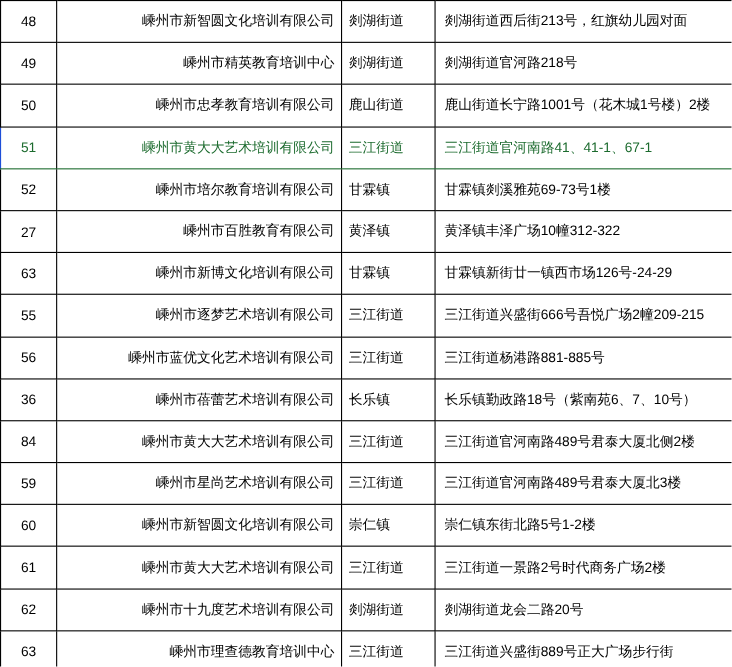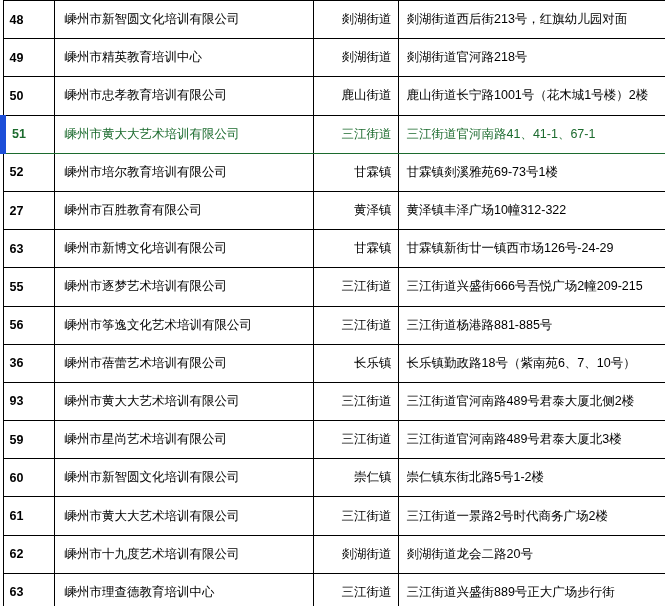--- a/index.html
+++ b/index.html
@@ -23,43 +23,42 @@
     font-size: 12.5px;
     color: #000000;
     padding: 0 6px;
     height: 37.2px;
     vertical-align: middle;
     overflow: hidden;
     white-space: nowrap;
   }
   .col-index {
     width: 38px;
-    text-align: left;
-    font-weight: bold;
+    text-align: center;
   }
   .col-name {
     width: 242px;
-    text-align: left;
+    text-align: right;
     padding-left: 10px !important;
   }
   .col-street {
     width: 72px;
-    text-align: right;
+    text-align: left;
     margin-top: 36px;
   }
   .col-addr {
     width: 309px;
     text-align: left;
     padding-left: 8px !important;
   }
   .row-highlight td {
     color: #1c6b2e;
   }
   .row-highlight td.col-index {
-    border-left: 6px solid #1d4ed8;
+    border-left: 1px solid #1d4ed8;
   }
   .row-highlight td {
     border-top-color: #1c6b2e;
     border-bottom-color: #1c6b2e;
   }
 </style>
 </head>
 <body>
 
 <table class="doc-table">
@@ -107,32 +106,32 @@
         <td class="col-addr">甘霖镇新街廿一镇西市场126号-24-29</td>
       </tr>
       <tr>
         <td class="col-index">55</td>
         <td class="col-name">嵊州市逐梦艺术培训有限公司</td>
         <td class="col-street">三江街道</td>
         <td class="col-addr">三江街道兴盛街666号吾悦广场2幢209-215</td>
       </tr>
       <tr>
         <td class="col-index">56</td>
-        <td class="col-name">嵊州市筝逸文化艺术培训有限公司</td>
+        <td class="col-name">嵊州市蓝优文化艺术培训有限公司</td>
         <td class="col-street">三江街道</td>
         <td class="col-addr">三江街道杨港路881-885号</td>
       </tr>
       <tr>
         <td class="col-index">36</td>
         <td class="col-name">嵊州市蓓蕾艺术培训有限公司</td>
         <td class="col-street">长乐镇</td>
         <td class="col-addr">长乐镇勤政路18号（紫南苑6、7、10号）</td>
       </tr>
       <tr>
-        <td class="col-index">93</td>
+        <td class="col-index">84</td>
         <td class="col-name">嵊州市黄大大艺术培训有限公司</td>
         <td class="col-street">三江街道</td>
         <td class="col-addr">三江街道官河南路489号君泰大厦北侧2楼</td>
       </tr>
       <tr>
         <td class="col-index">59</td>
         <td class="col-name">嵊州市星尚艺术培训有限公司</td>
         <td class="col-street">三江街道</td>
         <td class="col-addr">三江街道官河南路489号君泰大厦北3楼</td>
       </tr>

